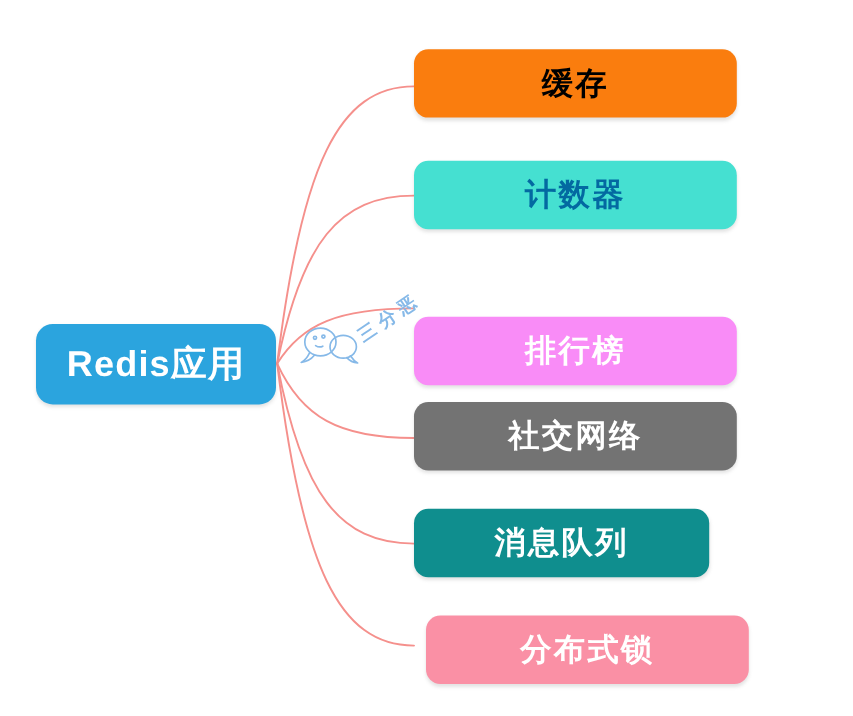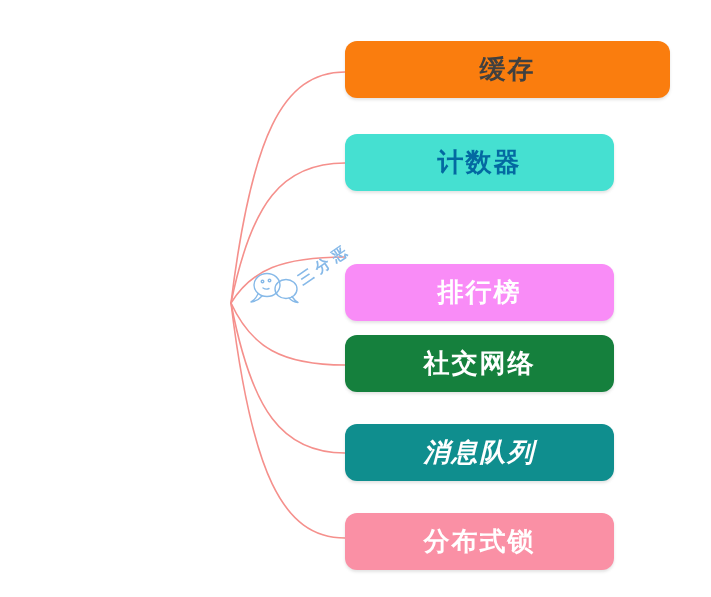--- a/index.html
+++ b/index.html
@@ -80,38 +80,41 @@
 
   <svg id="connectors" width="711" height="597" viewBox="0 0 711 597" xmlns="http://www.w3.org/2000/svg">
       <path d="M 231 303 C 251.52 136.68, 282.3 72, 345 72" fill="none" stroke="#F5908C" stroke-width="1.6" stroke-linecap="round"></path>
       <path d="M 231 303 C 251.52 202.2, 282.3 163, 345 163" fill="none" stroke="#F5908C" stroke-width="1.6" stroke-linecap="round"></path>
       <path d="M 231 303 C 251.52 269.88, 282.3 257, 345 257" fill="none" stroke="#F5908C" stroke-width="1.6" stroke-linecap="round"></path>
       <path d="M 231 303 C 251.52 347.64, 282.3 365, 345 365" fill="none" stroke="#F5908C" stroke-width="1.6" stroke-linecap="round"></path>
       <path d="M 231 303 C 251.52 411, 282.3 453, 345 453" fill="none" stroke="#F5908C" stroke-width="1.6" stroke-linecap="round"></path>
       <path d="M 231 303 C 251.52 472.2, 282.3 538, 345 538" fill="none" stroke="#F5908C" stroke-width="1.6" stroke-linecap="round"></path>
     </svg>
 
+  <div class="node root" id="root-node" style="background: rgb(43, 164, 222); color: rgb(255, 255, 255);">
+    <span>Redis应用</span>
+  </div>
 
   <div id="branches">
-      <div class="node branch" style="left: 345px; top: 41px; width: 325px; height: 57px; background: rgb(250, 125, 14); color: #404040;">
+      <div class="node branch" style="left: 345px; top: 41px; width: 269px; height: 57px; background: rgb(250, 125, 14); color: #000000;">
         <span>缓存</span>
       </div>
       <div class="node branch" style="left: 345px; top: 134px; width: 269px; height: 57px; background: rgb(69, 224, 209); color: #0369a1;">
         <span>计数器</span>
       </div>
       <div class="node branch" style="left: 345px; top: 227px; width: 269px; height: 57px; background: rgb(249, 140, 247); color: rgb(255, 255, 255); margin-top: 37px;">
         <span>排行榜</span>
       </div>
-      <div class="node branch" style="left: 345px; top: 335px; width: 269px; height: 57px; background: #15803d; color: rgb(255, 255, 255);">
+      <div class="node branch" style="left: 345px; top: 335px; width: 269px; height: 57px; background: #737373; color: rgb(255, 255, 255);">
         <span>社交网络</span>
       </div>
-      <div class="node branch" style="left: 345px; top: 424px; width: 269px; height: 57px; background: rgb(15, 142, 142); color: rgb(255, 255, 255); font-style: italic;">
+      <div class="node branch" style="left: 345px; top: 424px; width: 246px; height: 57px; background: rgb(15, 142, 142); color: rgb(255, 255, 255);">
         <span>消息队列</span>
       </div>
-      <div class="node branch" style="left: 345px; top: 513px; width: 269px; height: 57px; background: rgb(250, 144, 165); color: rgb(255, 255, 255);">
+      <div class="node branch" style="left: 355px; top: 513px; width: 269px; height: 57px; background: rgb(250, 144, 165); color: rgb(255, 255, 255);">
         <span>分布式锁</span>
       </div>
     </div>
 
   <div class="watermark">
     <svg class="watermark-icon" width="58" height="46" viewBox="0 0 58 46" xmlns="http://www.w3.org/2000/svg">
       <g id="wm-icon-strokes" fill="none" stroke-width="1.4" stroke-linecap="round" stroke-linejoin="round" stroke="#86B9E8">
         <ellipse cx="21" cy="23" rx="13" ry="11.5"></ellipse>
         <path d="M 12 32 Q 9 38 5 40 Q 12 39 16 34"></path>
         <circle cx="16.5" cy="19.5" r="1.3"></circle>

